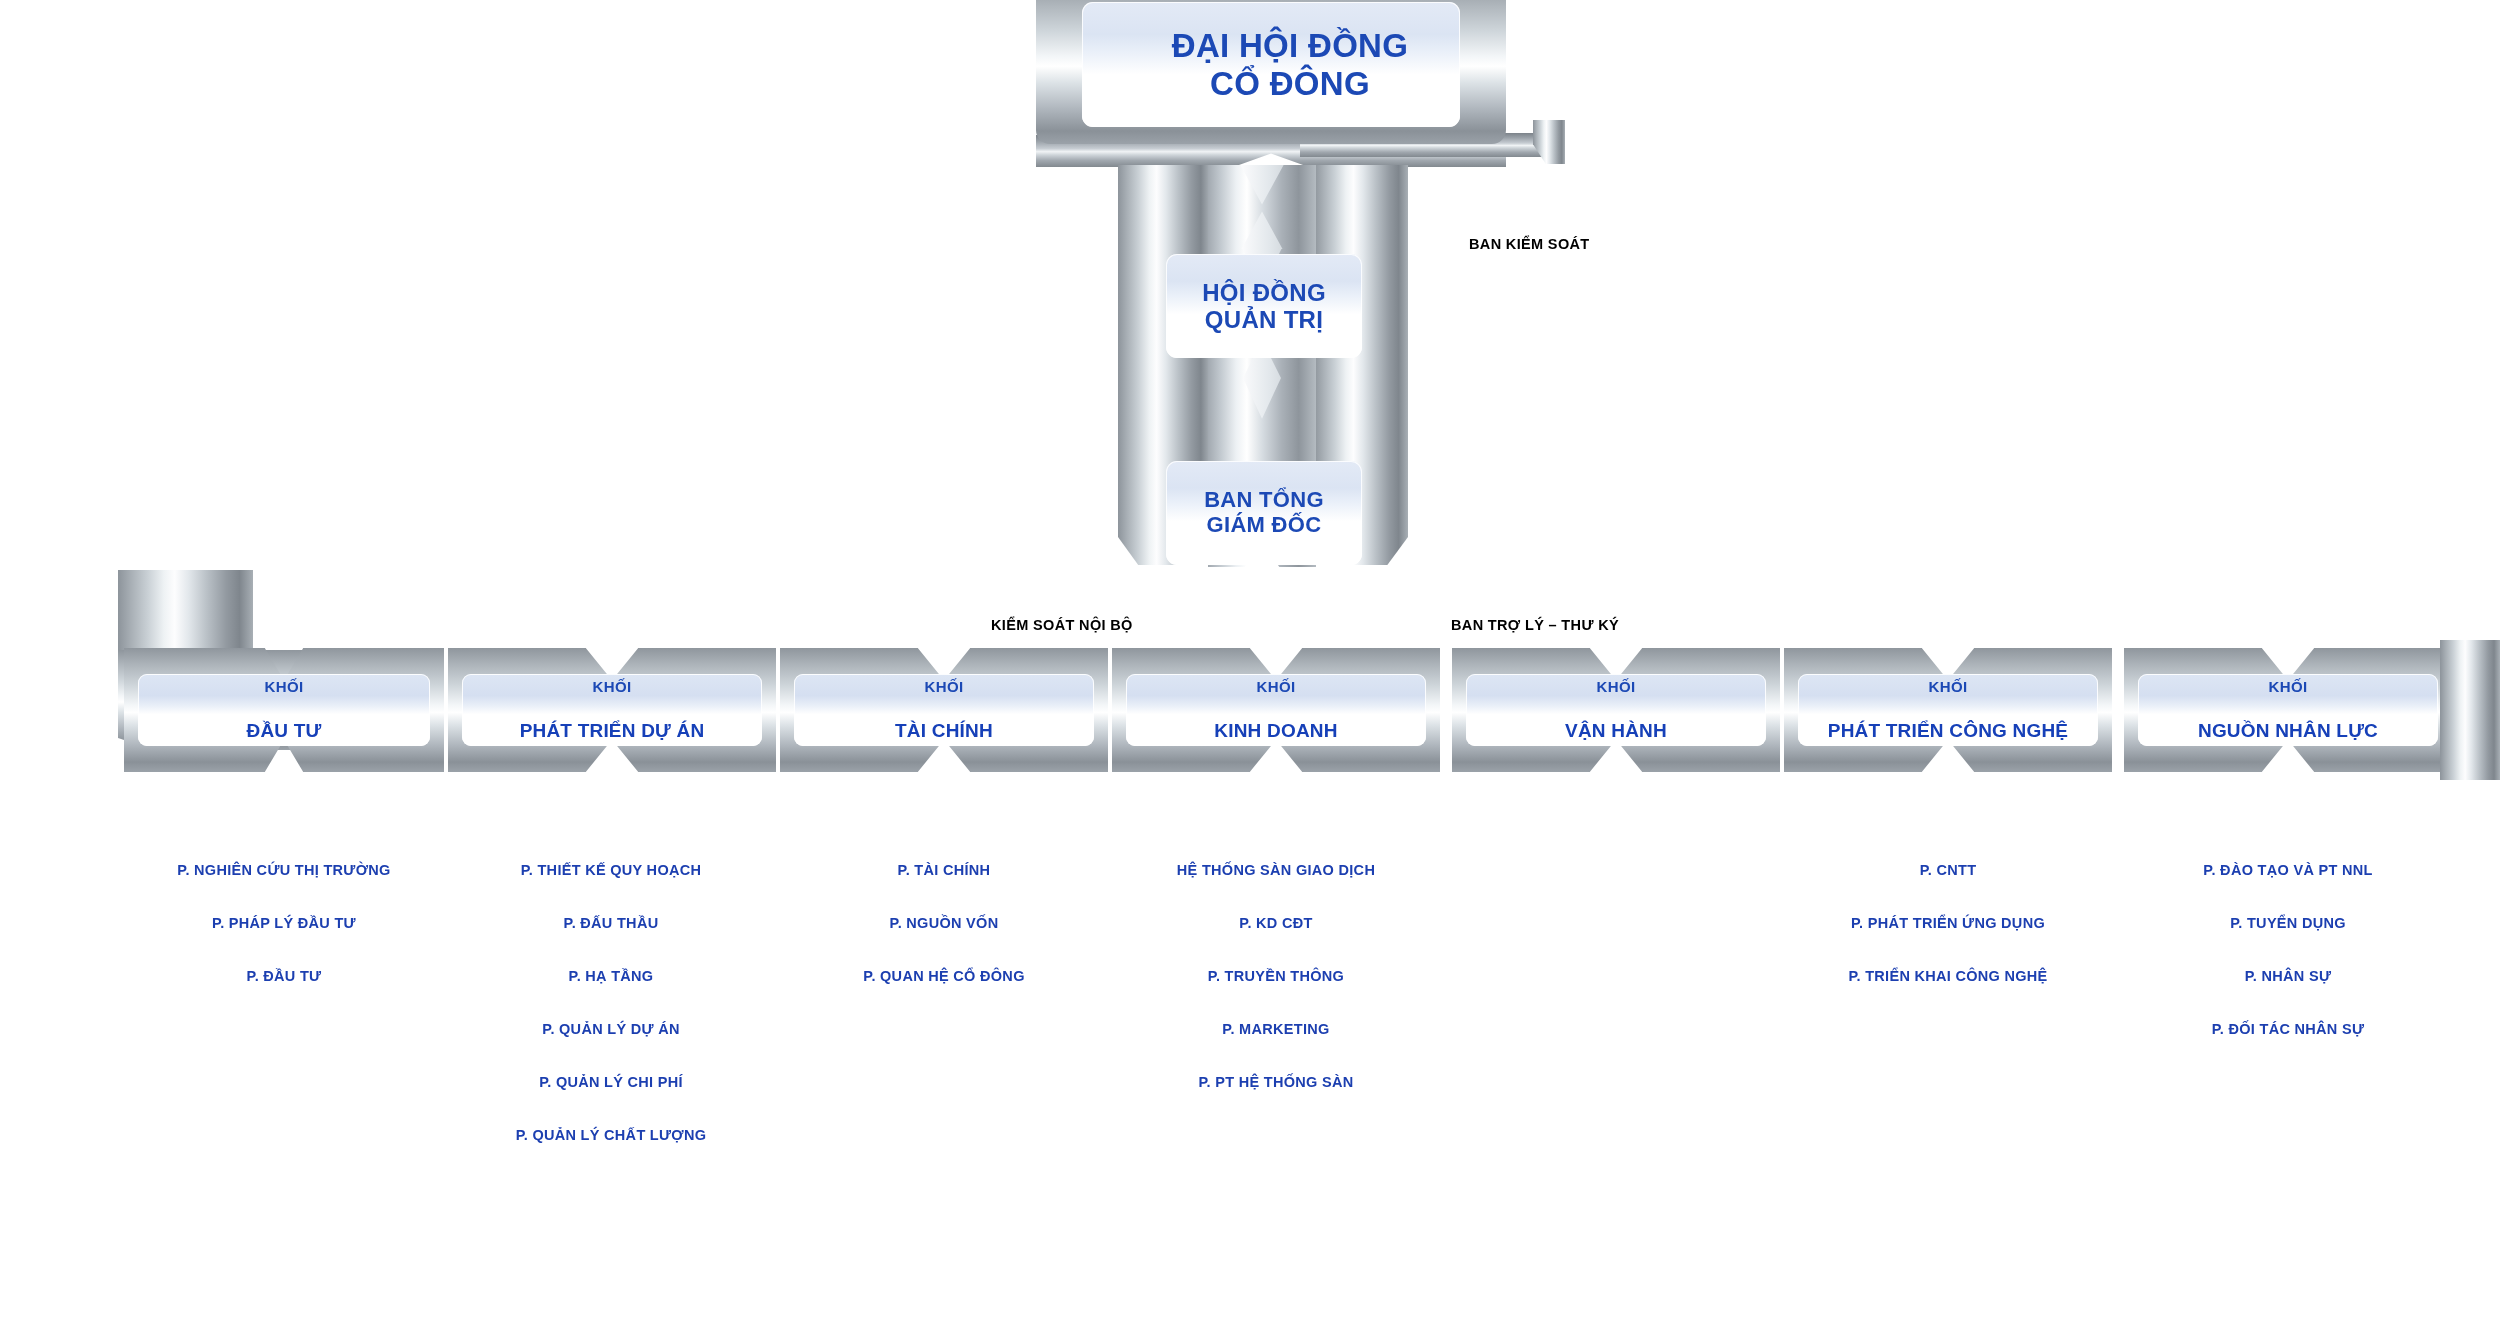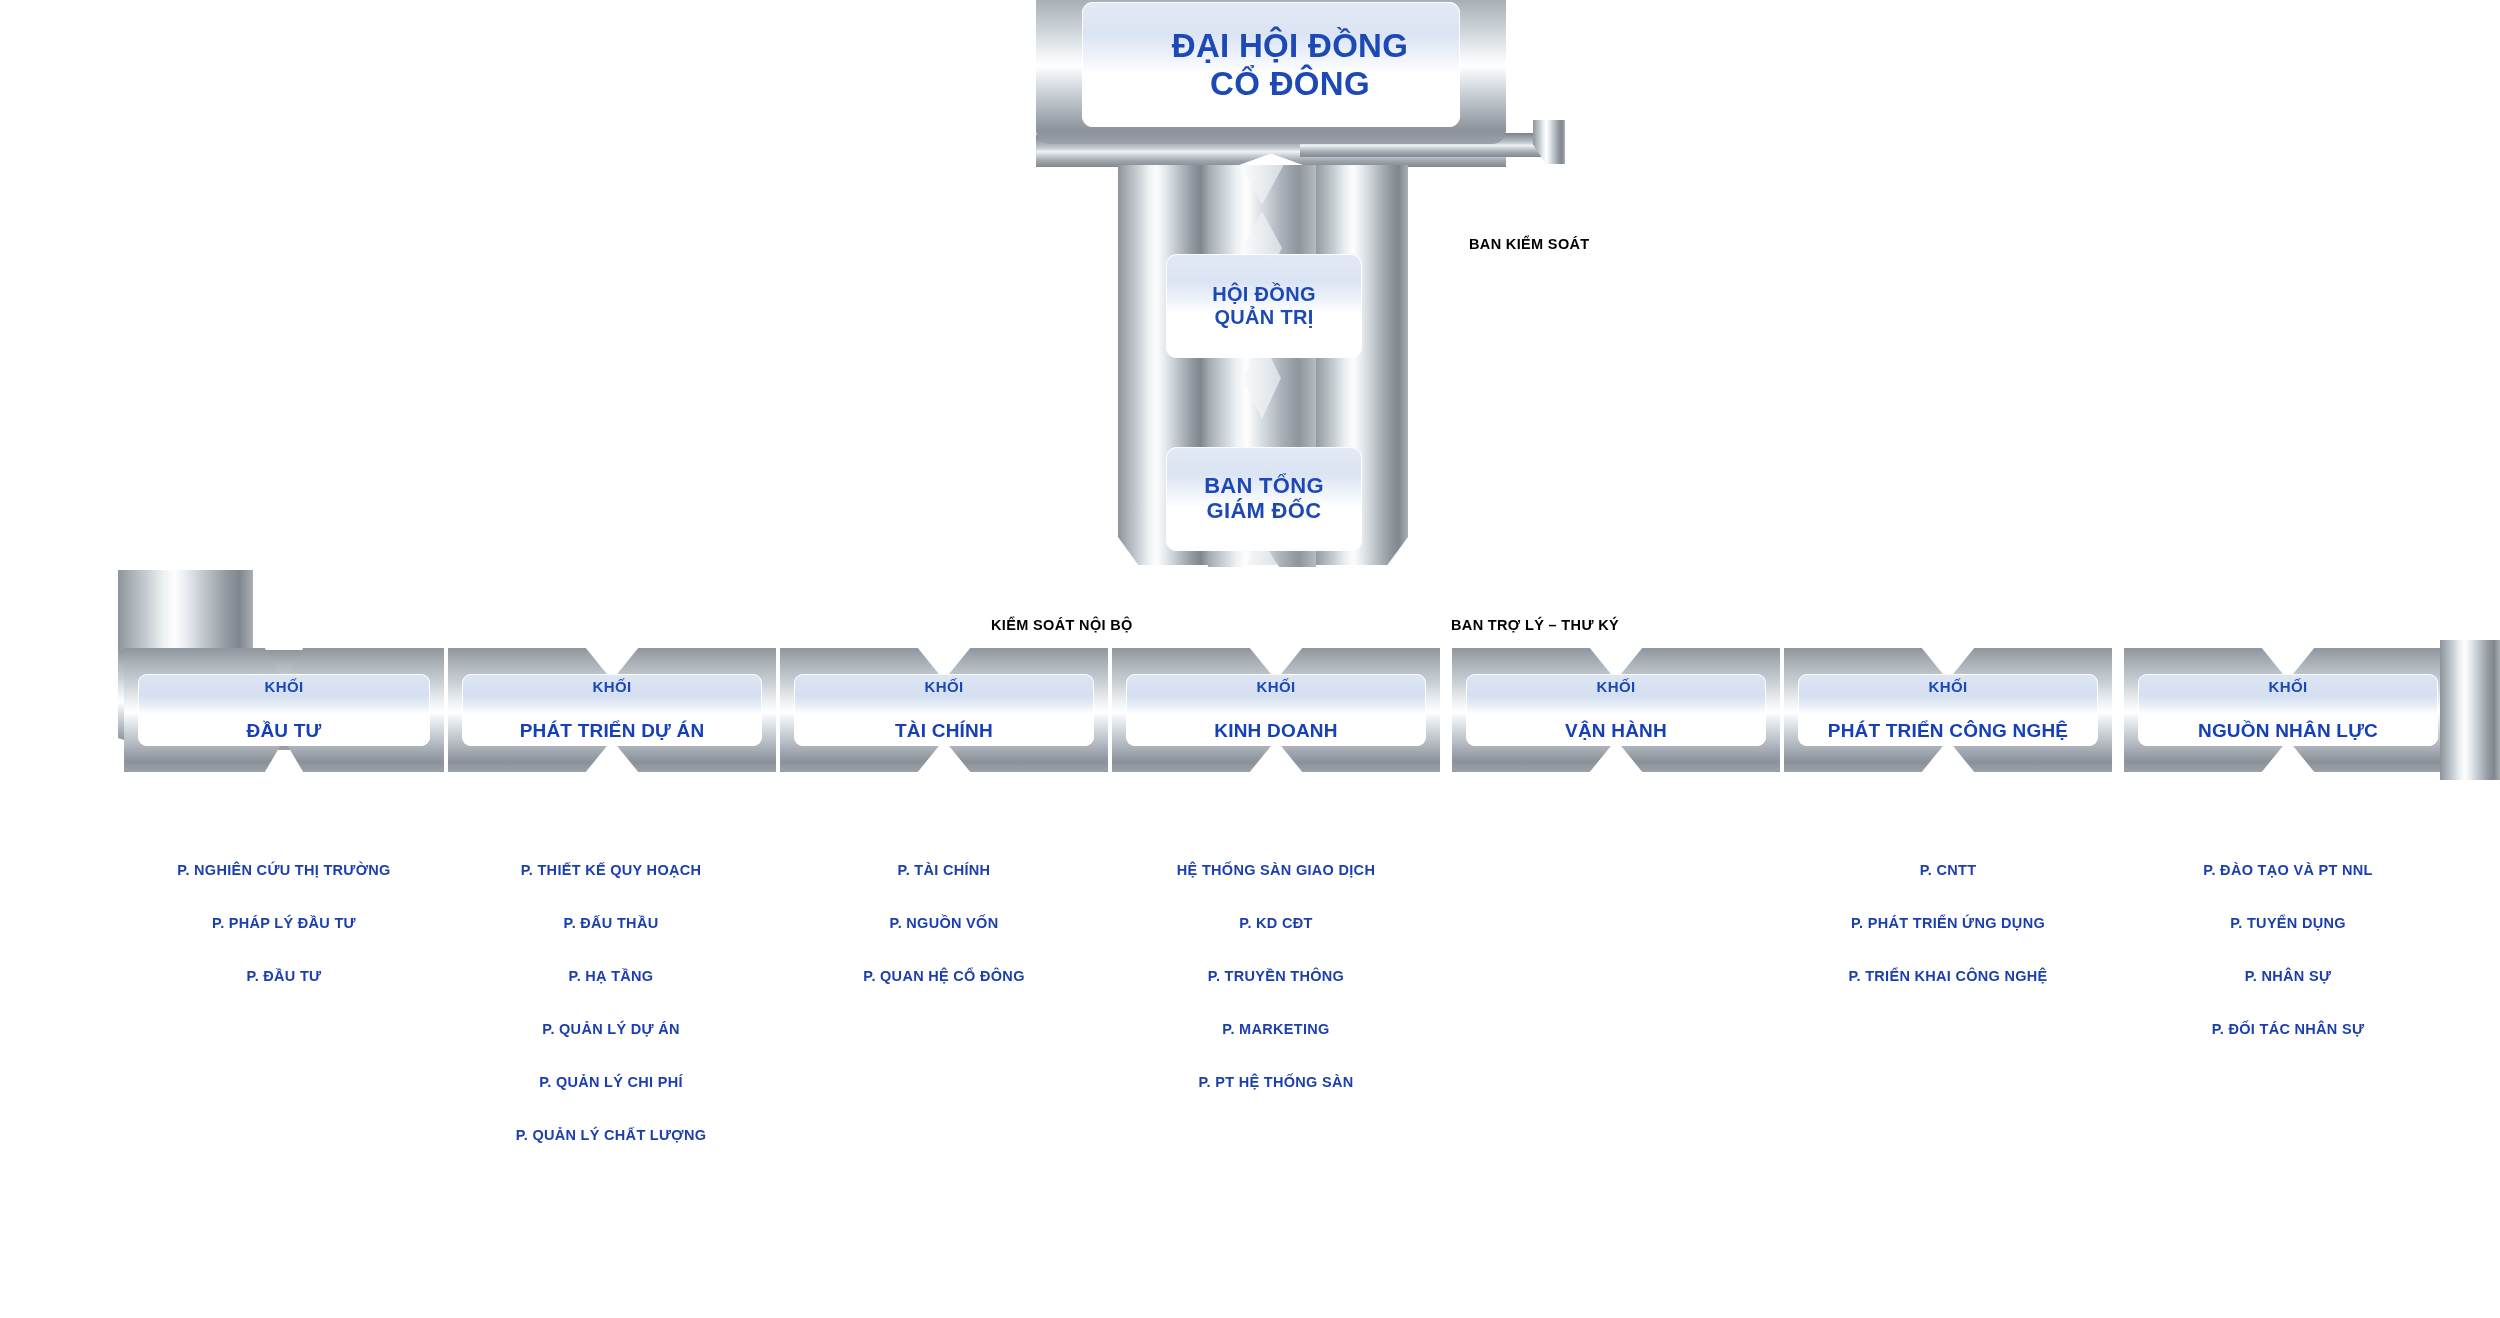--- a/index.html
+++ b/index.html
@@ -167,26 +167,26 @@
   </div>
   <div class="metal-shine" style="position:absolute;left:1208px;top:249px;width:108px;height:130px;
               clip-path:polygon(0% 0%,32% 0%,50% 30%,68% 0%,100% 0%,100% 100%,68% 100%,50% 70%,32% 100%,0% 100%);">
   </div>
   <div class="metal-shine" style="position:absolute;left:1208px;top:377px;width:108px;height:190px;
               clip-path:polygon(0% 0%,32% 0%,50% 22%,68% 0%,100% 0%,100% 100%,66% 100%,50% 86%,34% 100%,0% 100%);">
   </div>
 
   <div class="plate" style="left:1162px;top:250px;width:204px;height:112px;">
     <div class="inner" style="left:4px;right:4px;top:4px;bottom:4px;">
-      <div class="ttl" style="font-size:20px;">HỘI ĐỒNG
+      <div class="ttl" style="font-size:24px;">HỘI ĐỒNG
 QUẢN TRỊ</div>
     </div>
   </div>
 
-  <div class="plate" style="left:1162px;top:443px;width:204px;height:112px;">
+  <div class="plate" style="left:1162px;top:457px;width:204px;height:112px;">
     <div class="inner" style="left:4px;right:4px;top:4px;bottom:4px;">
       <div class="ttl" style="font-size:22px;">BAN TỔNG
 GIÁM ĐỐC</div>
     </div>
   </div>
 
   <div class="side-label" style="left:1469px;top:200px;">BAN KIỂM SOÁT</div>
   <div class="side-label" style="left:991px;top:581px;">KIỂM SOÁT NỘI BỘ</div>
   <div class="side-label" style="left:1451px;top:581px;">BAN TRỢ LÝ – THƯ KÝ</div>
 

